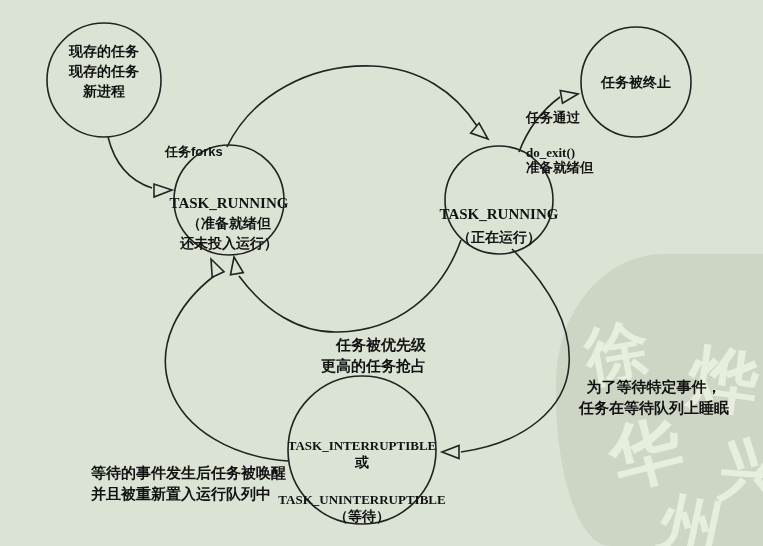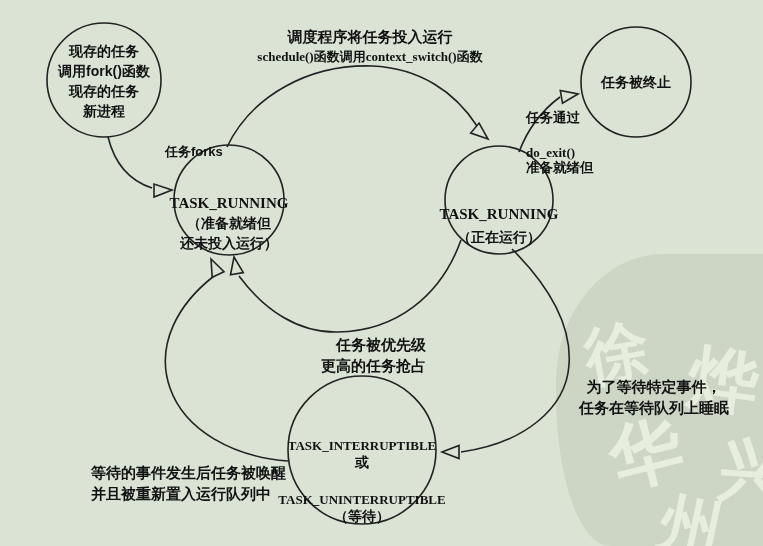--- a/index.html
+++ b/index.html
@@ -78,21 +78,20 @@
 
     <path d="M 512 249 C 550 287 572 325 569 365 C 566 408 525 443 461 452"></path>
     <polygon points="442,452 459,445.5 459,458.5"></polygon>
 
     <path d="M 288 461 C 234 457 185 431 170 388 C 155 345 178 304 214 276"></path>
     <polygon points="211,259 224,271.8 212.2,277.2"></polygon>
   </svg>
 
   <div class="txt center node-new">
     <div>现存的任务</div>
-    <div>调用fork()函数</div>
     <div>现存的任务</div>
     <div>新进程</div>
   </div>
 
   <div class="txt center node-ready">
     <div class="eng">TASK_RUNNING</div>
     <div>（准备就绪但</div>
     <div>还未投入运行）</div>
   </div>
 
@@ -105,24 +104,20 @@
     <div>任务被终止</div>
   </div>
 
   <div class="txt center node-waiting">
     <div class="eng">TASK_INTERRUPTIBLE</div>
     <div>或</div>
     <div class="eng">TASK_UNINTERRUPTIBLE</div>
     <div>（等待）</div>
   </div>
 
-  <div class="txt center lbl-schedule">
-    <div>调度程序将任务投入运行</div>
-    <div class="l2">schedule()函数调用context_switch()函数</div>
-  </div>
 
   <div class="txt lbl-fork">任务forks</div>
 
   <div class="txt lbl-exit">
     <div>任务通过</div>
     <div class="eng">do_exit()</div>
     <div>准备就绪但</div>
   </div>
 
   <div class="txt center lbl-preempt">

